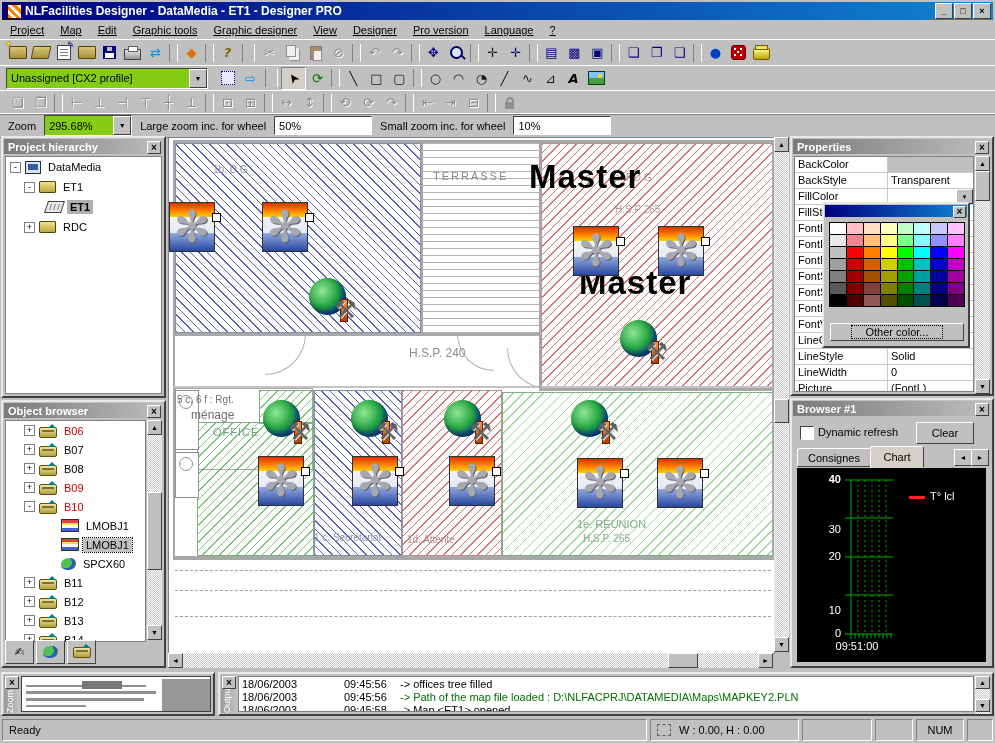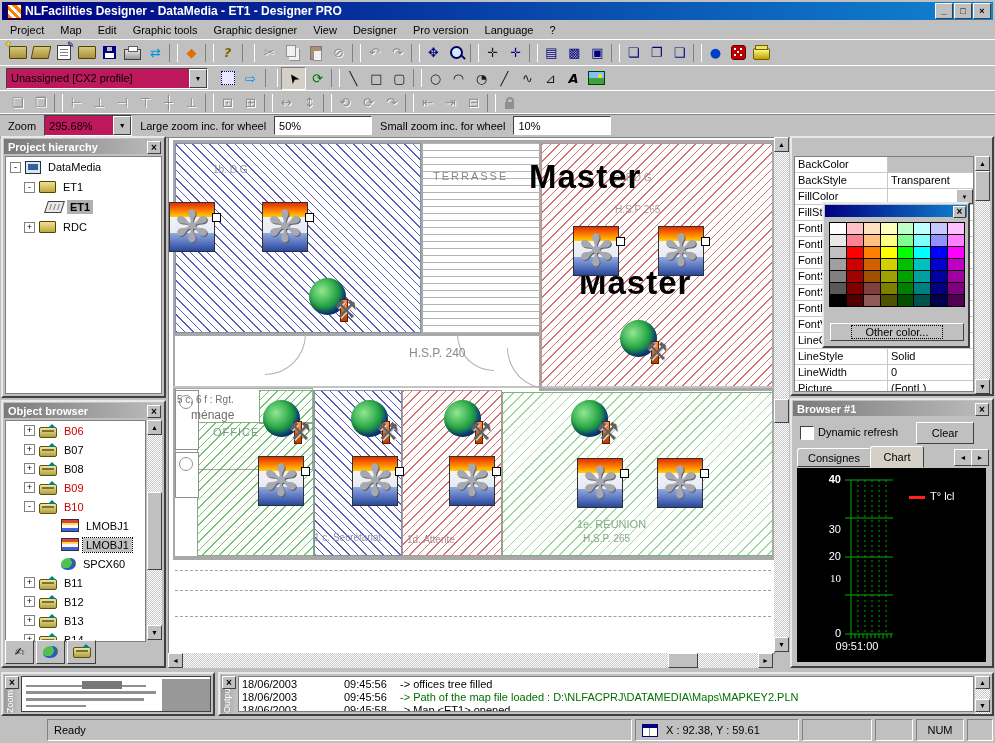--- a/index.html
+++ b/index.html
@@ -7,21 +7,21 @@
        font-family:"Liberation Sans","DejaVu Sans",sans-serif;font-size:11px;color:#000;}
   .abs{position:absolute;}
   
   .titlebar{position:absolute;left:2px;top:2px;right:2px;height:18px;
     background:linear-gradient(90deg,#000080,#1084d0);display:flex;align-items:center;padding:0 2px;}
   .appicon{width:13px;height:13px;margin:0 3px;background:repeating-linear-gradient(45deg,#ff8000 0 3px,#fff 3px 6px);border:1px solid #400;}
   .wtitle{color:#fff;font-weight:bold;font-size:12px;flex:1;white-space:nowrap;overflow:hidden;}
   .winbtn{width:16px;height:14px;margin-left:1px;background:#c0c0c0;border:1px solid;border-color:#fff #404040 #404040 #fff;
     display:flex;align-items:center;justify-content:center;font-size:9px;font-weight:bold;line-height:1;}
   .menubar{position:absolute;left:2px;top:21px;right:2px;height:18px;display:flex;align-items:center;gap:0;}
-  .mitem{padding:2px 8px;}
+  .mitem{padding:2px 8px;text-decoration:underline;}
   
   .tbrow{position:absolute;left:0;right:0;display:flex;align-items:center;padding-left:6px;
     border-top:1px solid #fff;border-bottom:1px solid #808080;background:#c0c0c0;}
   .tb1{top:39px;height:25px;} .tb2{top:65px;height:24px;} .tb3{top:90px;height:23px;} 
   .tbg{display:flex;align-items:center;height:100%;}
   .tb{width:23px;height:21px;display:flex;align-items:center;justify-content:center;flex:0 0 auto;position:relative;}
   .tb .g{font-size:13px;line-height:1;font-family:"DejaVu Sans",sans-serif;}
   .tb.sep{width:7px;border-left:1px solid #808080;border-right:1px solid #fff;height:18px;margin:0 2px;}
   .tb.sep2{width:11px;border-left:1px solid #808080;border-right:1px solid #fff;height:18px;margin:0 3px;}
   .tb.pressed{border:1px solid;border-color:#808080 #fff #fff #808080;background:#d4d0c8;}
@@ -55,21 +55,21 @@
   .chip-layers::before{content:"";position:absolute;left:1px;top:-4px;width:11px;height:3px;background:#f0e060;border:1px solid #706000;}
   .chip-image{width:15px;height:12px;background:linear-gradient(#80c0ff 45%,#40a040 55%);border:1px solid #004000;}
   .chip-image::after{content:"";position:absolute;right:2px;top:2px;width:4px;height:4px;border-radius:50%;background:#ffe000;}
   .chip-dotsel{width:12px;height:12px;border:1px dotted #000080;background:#e8e8ff;}
   .chip-lock{width:9px;height:7px;background:#909090;margin-top:6px;}
   .chip-lock::before{content:"";position:absolute;top:-5px;left:1px;width:4px;height:5px;border:2px solid #909090;border-bottom:none;border-radius:4px 4px 0 0;}
   
   .zoombar{position:absolute;left:0;top:113px;right:0;height:23px;display:flex;align-items:center;gap:8px;padding-left:8px;
     border-top:1px solid #fff;border-bottom:1px solid #808080;}
   .zlabel{white-space:nowrap;}
-  .combo{height:19px;background:#be185d;border:1px solid;border-color:#404040 #fff #fff #404040;display:flex;align-items:center;}
+  .combo{height:19px;background:#84cc16;border:1px solid;border-color:#404040 #fff #fff #404040;display:flex;align-items:center;}
   .combo .ctext{flex:1;padding:0 4px;white-space:nowrap;overflow:hidden;}
   .cbtn{width:16px;height:17px;background:#c0c0c0;border:1px solid;border-color:#fff #404040 #404040 #fff;display:flex;align-items:center;justify-content:center;}
   .cbtn::before{content:"▼";font-size:7px;}
   .zinp{width:88px;height:17px;border:1px solid;border-color:#404040 #fff #fff #404040;font:11px "Liberation Sans",sans-serif;padding:0 4px;}
   
   .panel{position:absolute;background:#c0c0c0;border:2px solid;border-color:#e8e8e8 #404040 #404040 #e8e8e8;box-sizing:border-box;}
   .ptitle{height:15px;background:linear-gradient(90deg,#7a7a7a,#bdbdbd);color:#fff;font-weight:bold;
     display:flex;align-items:center;padding:0 4px;margin:1px;position:relative;}
   .xbtn{position:absolute;right:2px;top:2px;width:12px;height:11px;background:#c0c0c0;border:1px solid;border-color:#fff #404040 #404040 #fff;
     display:flex;align-items:center;justify-content:center;color:#000;font-weight:bold;}
@@ -175,21 +175,21 @@
   .vstrip{position:absolute;left:1px;top:1px;bottom:1px;width:15px;background:linear-gradient(90deg,#9a9a9a,#c2c2c2);}
   .vstrip .xbtn{left:1px;top:1px;width:12px;height:11px;}
   .vlabel{position:absolute;left:1px;top:14px;bottom:0;width:13px;color:#fff;font-size:9px;
     writing-mode:vertical-rl;transform:rotate(180deg);text-align:center;}
   .logarea{position:absolute;left:18px;top:2px;bottom:2px;right:18px;background:#fff;border:1px solid #808080;overflow:hidden;}
   .logline{display:flex;height:13px;align-items:center;white-space:nowrap;}
   .ldate{width:66px;padding-left:3px;}.ltime{width:56px;padding-left:36px;}
   .thumbarea{position:absolute;left:18px;top:2px;bottom:2px;right:2px;background:#fff;border:1px solid #404040;overflow:hidden;}
   .sketch{position:absolute;background:#909090;}
   
-  .statusbar{position:absolute;left:2px;right:2px;top:719px;height:22px;display:flex;gap:3px;align-items:stretch;margin-left:45px;}
+  .statusbar{position:absolute;left:2px;right:2px;top:719px;height:22px;display:flex;gap:3px;align-items:stretch;}
   .scell{border:1px solid;border-color:#808080 #fff #fff #808080;display:flex;align-items:center;padding:0 6px;gap:4px;white-space:nowrap;}
   .sready{flex:1;}
   .chip-xy{width:14px;height:11px;background:#fff;border:1px solid #000080;}
   .chip-xy::before{content:"";position:absolute;left:0;top:0;right:0;height:3px;background:#000080;}
   .chip-xy::after{content:"";position:absolute;left:6px;top:3px;width:1px;bottom:0;background:#8090c0;}
   .chip-pin{width:8px;height:8px;border-radius:50%;background:#c00000;border:1px solid #400000;margin-top:-4px;}
   .chip-pin::after{content:"";position:absolute;left:3px;top:8px;width:1px;height:5px;background:#000;}
   .chip-wh{width:12px;height:10px;border:1px dashed #606060;}
 </style>
 </head>
@@ -768,20 +768,24 @@
     <div class="sbthumb" style="left:606px;top:262px;width:15px;height:24px;"></div>
     <div class="sbbtn dn" style="left:606px;top:500px;"></div>
 
     <div class="sb sbh" style="left:0;top:516px;width:605px;"></div>
     <div class="sbbtn lf" style="left:0;top:516px;"></div>
     <div class="sbthumb" style="left:500px;top:516px;width:30px;height:15px;"></div>
     <div class="sbbtn rt" style="left:590px;top:516px;"></div>
   </div>
 
   <div class="panel" style="left:790px;top:136px;width:204px;height:260px;">
+    <div class="ptitle">
+      <span>Properties</span>
+      <span class="xbtn"></span>
+    </div>
     <div class="pgrid">
 
     <div class="prow">
         <div class="pname">BackColor</div>
         <div class="pval gray">
           <span></span>
           
         </div>
       </div>
         <div class="prow">
@@ -1057,35 +1061,35 @@
       </div>
     <div class="sb sbv" style="right:2px;top:2px;height:38px;"></div>
     <div class="sbbtn up" style="right:2px;top:2px;height:13px;"></div>
     <div class="sbbtn dn" style="right:2px;top:25px;height:13px;"></div>
   </div>
 
   <div class="statusbar">
     <div class="scell sready">
       <span>Ready</span>
     </div>
-    <div class="scell" style="width:150px;">
-      <span class="chip chip-xy"></span>
-      <span>X : 92.38, Y : 59.61</span>
+    <div class="scell" style="width:135px;">
+      <span class="chip chip-wh"></span>
+      <span>W : 0.00, H : 0.00</span>
     </div>
     <div class="scell" style="width:56px;"></div>
     <div class="scell" style="width:24px;"></div>
     <div class="scell" style="width:34px;justify-content:center;">
       <span>NUM</span>
     </div>
     <div class="scell" style="width:12px;"></div>
   </div>
 
 </div>
 
 <style>
   
   .yticks{position:absolute;left:0;top:0;width:44px;height:194px;}
   .ytick:nth-child(1){top:5px;right:0;font-weight:bold;}
   .ytick:nth-child(2){top:55px;right:0;}
   .ytick:nth-child(3){top:82px;right:0;}
-  .ytick:nth-child(4){top:104px;right:0;font-family:Liberation Serif, serif;}
+  .ytick:nth-child(4){top:136px;right:0;}
   .ytick:nth-child(5){top:159px;right:0;}
 </style>
 
 </body></html>

